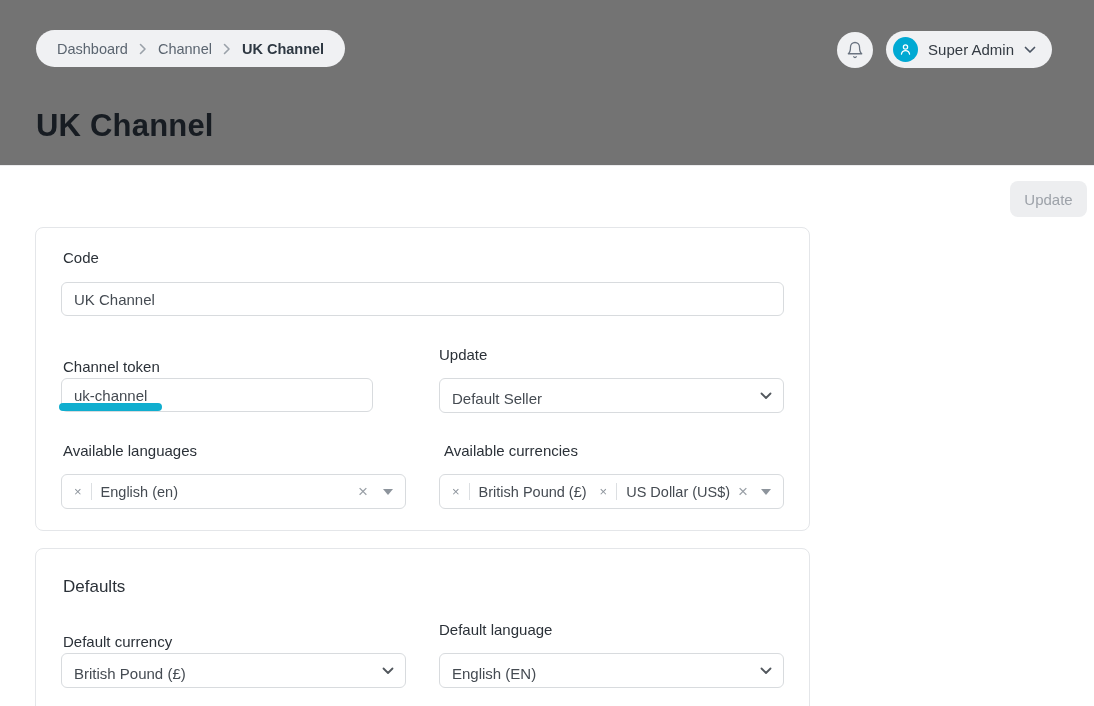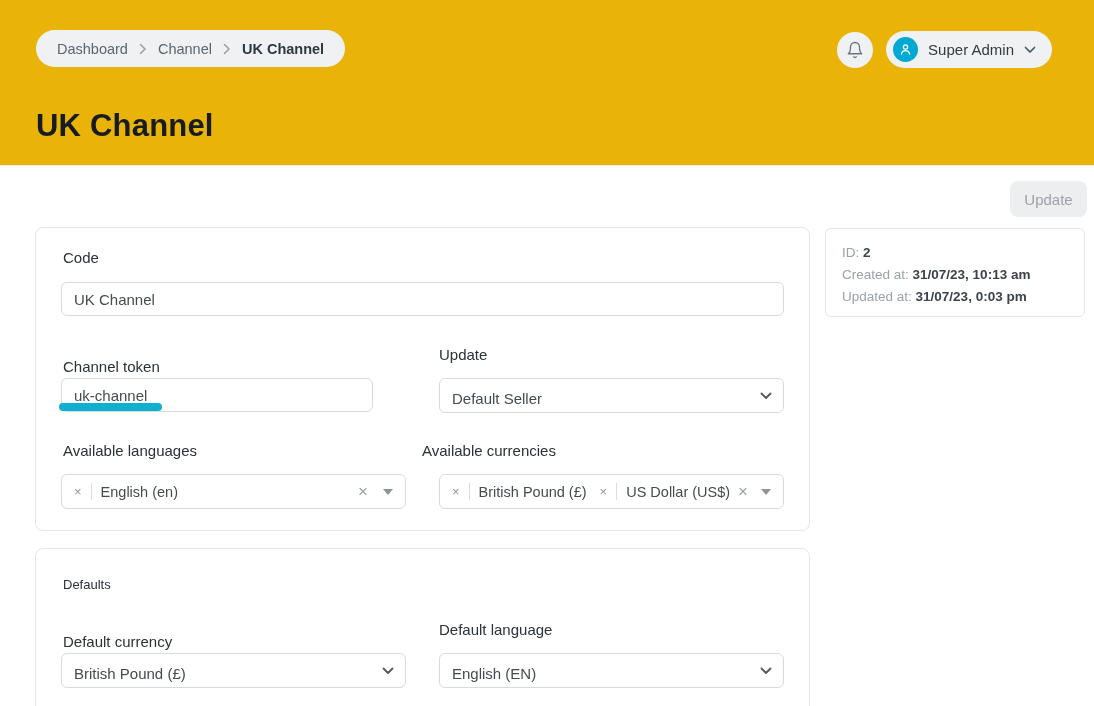--- a/index.html
+++ b/index.html
@@ -2,21 +2,21 @@
 <html><head>
 <meta charset="utf-8">
 <style>
   * { margin:0; padding:0; box-sizing:border-box; }
   html,body { width:1094px; height:706px; }
   body { font-family:"Liberation Sans", sans-serif; background:#ffffff; }
   .page { position:relative; width:1094px; height:706px; overflow:hidden; background:#ffffff; }
 
   
   .header { position:absolute; left:0; top:0; width:1094px; height:166px;
-            background:#eab308; border-bottom:1px solid #ececee; }
+            background:#737373; border-bottom:1px solid #ececee; }
   .crumb-pill { position:absolute; left:36px; top:30px; height:37px;
                 background:#f0f1f3; border-radius:19px; display:flex; align-items:center;
                 padding:0 21px; gap:11px; }
   .crumb { font-size:14.5px; color:#5b6570; cursor:pointer; }
   .crumb.current { color:#2e3842; font-weight:700; }
   .crumb-sep { display:flex; align-items:center; }
 
   .top-right { position:absolute; right:42px; top:31px; display:flex; align-items:center; gap:13px; }
   .bell-btn { width:36px; height:36px; border-radius:50%; background:#f0f1f3; border:none;
               display:flex; align-items:center; justify-content:center; cursor:pointer; }
@@ -27,21 +27,21 @@
 
   .page-title { position:absolute; left:36px; top:108px; font-size:31px; font-weight:700;
                 color:#171c22; letter-spacing:.2px; }
 
   
   .update-btn { position:absolute; right:7px; top:181px; width:77px; height:36px;
                 background:#edeef0; color:#9da2a9; border:none; border-radius:8px;
                 font-size:15px; font-family:inherit; cursor:pointer; }
 
   
-  .card { position:absolute; background:#ffffff; border:1px solid #e4e6e9; border-radius:8px; }
+  .card { position:absolute; background:#ffffff; border:1px solid #e4e6e9; border-radius:8px;text-decoration:underline; }
   .card-main { left:35px; top:227px; width:775px; height:304px; }
   .card-meta { left:825px; top:228px; width:260px; height:89px; border-radius:6px; padding:13px 16px; }
   .card-defaults { left:35px; top:548px; width:775px; height:210px; }
 
   .field-label { position:absolute; font-size:15px; color:#2b3138; }
   .text-input { position:absolute; height:34px; border:1px solid #d8dbde; border-radius:6px;
                 padding:0 12px; font-size:15px; color:#454b52; font-family:inherit; background:#fff; width:100%; }
   .inp-wrap { position:absolute; }
 
   .sel-wrap { position:absolute; }
@@ -64,21 +64,21 @@
 
   
   .token-underline { position:absolute; left:23px; top:175px; width:103px; height:8px;
                      border-radius:4px; }
 
   
   .meta-row { font-size:13.5px; line-height:22px; white-space:nowrap; }
   .meta-label { color:#9aa1a9; }
   .meta-value { color:#3c434a; font-weight:700; }
 
-  .section-heading { position:absolute; left:27px; top:28px; font-size:13px; color:#2b3138; }
+  .section-heading { position:absolute; left:27px; top:28px; font-size:17px; color:#2b3138; }
 </style>
 </head>
 <body>
 
 <div class="page">
 
   <div class="header">
 
     <div class="crumb-pill">
       <span class="crumb">Dashboard</span>
@@ -159,53 +159,39 @@
         <span class="chip-x">×</span>
         <span class="chip-div"></span>
         <span class="chip-label">English (en)</span>
       </span>
       <span class="ms-right">
         <span class="ms-clear">×</span>
         <span class="ms-caret"></span>
       </span>
     </div>
 
-    <span class="field-label" style="left:386px; top:214px;">Available currencies</span>
+    <span class="field-label" style="left:408px; top:214px;">Available currencies</span>
     <div class="ms" style="left:403px; top:246px; width:345px;">
       <span class="chip" style="margin-right:13px;">
         <span class="chip-x">×</span>
         <span class="chip-div"></span>
         <span class="chip-label">British Pound (£)</span>
       </span>
       <span class="chip" style="margin-right:0;">
         <span class="chip-x">×</span>
         <span class="chip-div"></span>
         <span class="chip-label">US Dollar (US$)</span>
       </span>
       <span class="ms-right" style="gap:13px;">
         <span class="ms-clear">×</span>
         <span class="ms-caret"></span>
       </span>
     </div>
   </div>
 
-  <div class="card card-meta">
-    <div class="meta-row">
-      <span class="meta-label">ID:</span>
-      <span class="meta-value">2</span>
-    </div>
-    <div class="meta-row">
-      <span class="meta-label">Created at:</span>
-      <span class="meta-value">31/07/23, 10:13 am</span>
-    </div>
-    <div class="meta-row">
-      <span class="meta-label">Updated at:</span>
-      <span class="meta-value">31/07/23, 0:03 pm</span>
-    </div>
-  </div>
 
   <div class="card card-defaults">
     <span class="section-heading">Defaults</span>
 
     <span class="field-label" style="left:27px; top:72px;margin-top:12px;">Default currency</span>
     <span class="sel-wrap" style="left:25px; top:104px; width:345px;">
       <select>
         <option>British Pound (£)</option>
       </select>
       <span class="sel-chev">

